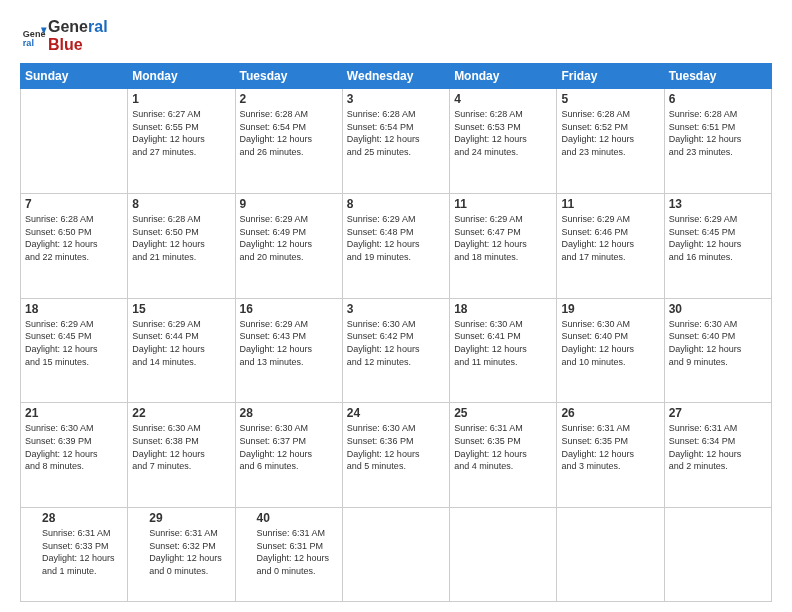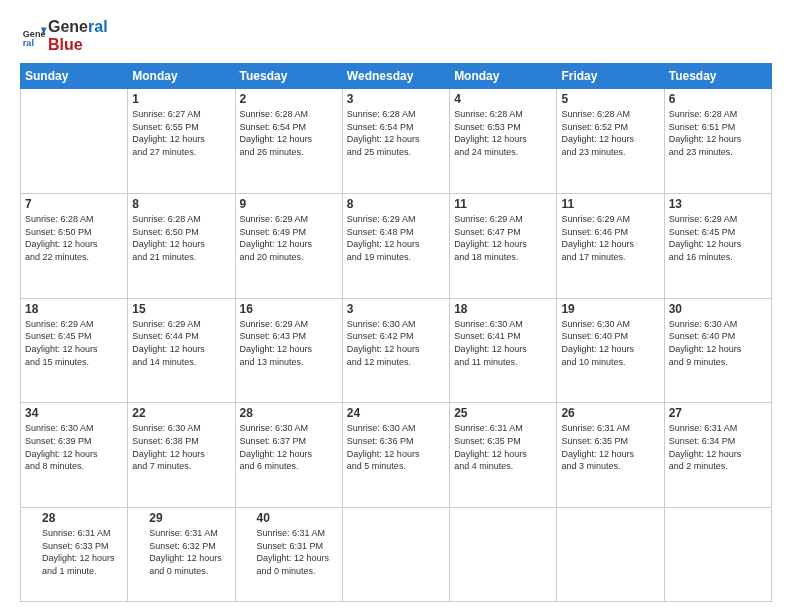--- a/index.html
+++ b/index.html
@@ -272,21 +272,21 @@
           <td>
             <span class="day-number">30</span>
             <div class="day-info" style="white-space: pre-line;">Sunrise: 6:30 AM
 Sunset: 6:40 PM
 Daylight: 12 hours
 and 9 minutes.</div>
           </td>
         </tr>
         <tr>
           <td>
-            <span class="day-number">34</span>
+            <span class="day-number">21</span>
             <div class="day-info" style="white-space: pre-line;">Sunrise: 6:30 AM
 Sunset: 6:39 PM
 Daylight: 12 hours
 and 8 minutes.</div>
           </td>
           <td>
             <span class="day-number">22</span>
             <div class="day-info" style="white-space: pre-line;">Sunrise: 6:30 AM
 Sunset: 6:38 PM
 Daylight: 12 hours

